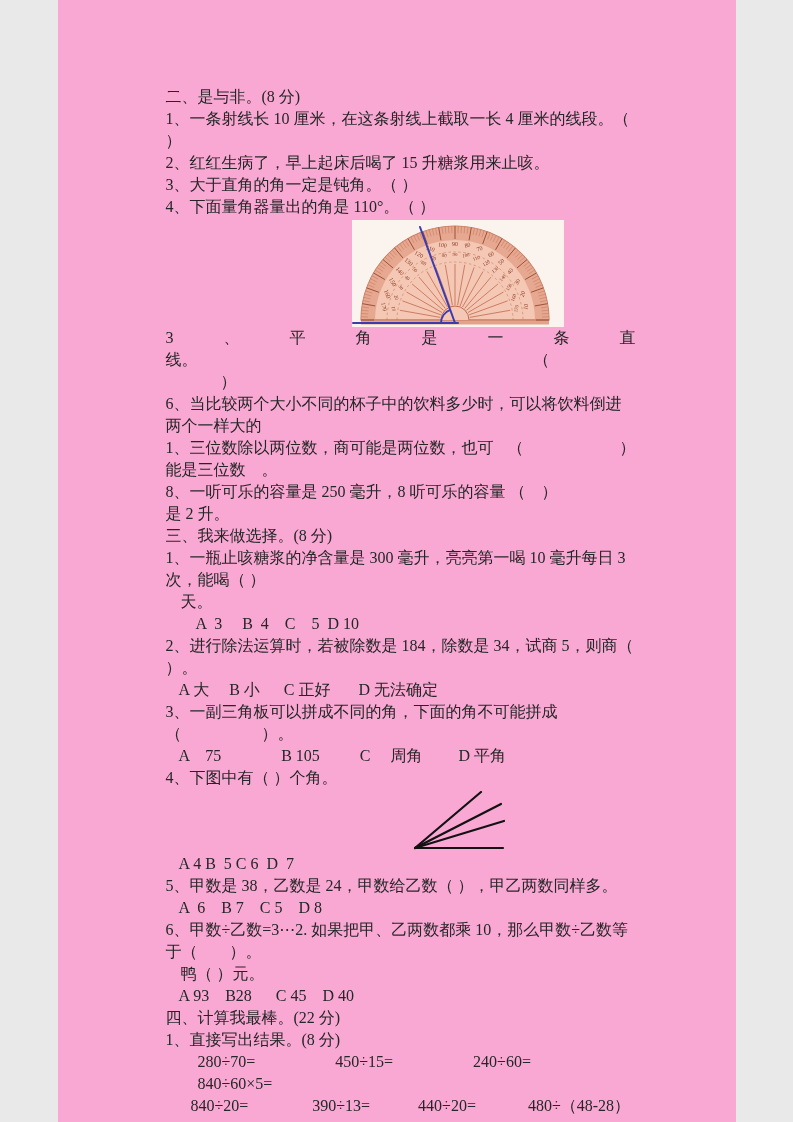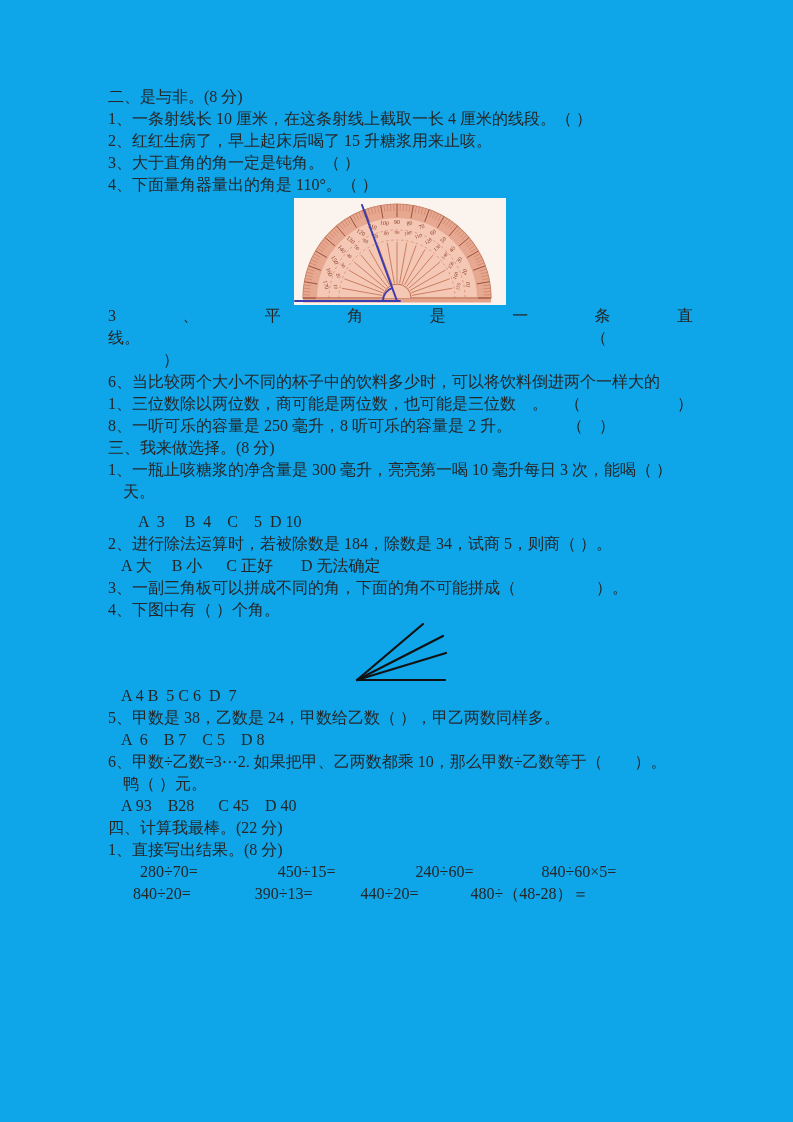--- a/index.html
+++ b/index.html
@@ -1,39 +1,39 @@
 <!DOCTYPE html>
 <html><head>
 <meta charset="utf-8">
 <style>
   * { margin: 0; padding: 0; box-sizing: border-box; }
   html,body { background: #e9e9e9; }
   .page {
     position: relative;
-    width: 793px; height: 1122px;
+    width: 678px; height: 1122px;
     margin: 0 auto;
-    background: #0ea5e9;
+    background: #f9a8d4;
     font-family: "Liberation Serif", "DejaVu Serif", serif;
     font-size: 16px;
     line-height: 22px;
     color: #262626;
     overflow: hidden;
   }
   .content { padding: 86px 100px 0 108px; }
   .line { white-space: pre-wrap; }
   .sec-title { white-space: pre-wrap; }
   
   .justify-line { text-align: justify; text-align-last: justify; }
   .split-line { display: flex; justify-content: space-between; }
   .split-line .right-part { margin-right: 86px; }
   .indent-55 { padding-left: 55px; }
   .indent-15 { padding-left: 15px; }
   .indent-40 { padding-left: 40px; }
   .opt { padding-left: 13px; white-space: pre-wrap; }
-  .opt-30 { padding-left: 30px; margin-top: 8px; }
+  .opt-30 { padding-left: 30px; }
   .flex-right { display: flex; }
   .flex-right .bracket-right { margin-left: auto; white-space: pre-wrap; }
   .flex-right .bracket-right.gap80 { margin-right: 78px; }
   .figure-protractor {
     width: 212px; height: 107px;
     margin: 2px 0 0 186px;
     background: #fbf4ee;
   }
   .figure-rays {
     width: 96px; height: 60px;
@@ -235,20 +235,21 @@
 
     <div class="sec-title">三、我来做选择。(8 分)</div>
     <div class="line">1、一瓶止咳糖浆的净含量是 300 毫升，亮亮第一喝 10 毫升每日 3 次，能喝（ ）</div>
     <div class="line indent-15">天。</div>
     <div class="opt opt-30">A  3     B  4    C    5  D 10</div>
 
     <div class="line">2、进行除法运算时，若被除数是 184，除数是 34，试商 5，则商（ ）。</div>
     <div class="opt">A 大     B 小      C 正好       D 无法确定</div>
 
     <div class="line">3、一副三角板可以拼成不同的角，下面的角不可能拼成（　　　　　）。</div>
+    <div class="opt">A    75               B 105          C     周角         D 平角</div>
 
     <div class="line">4、下图中有（ ）个角。</div>
 
     <div class="figure-rays">
       <svg width="96" height="60" viewBox="0 0 96 60">
         <g stroke="#121212" stroke-width="2.2" stroke-linecap="round">
           <line x1="2" y1="57" x2="90" y2="57"></line>
           <line x1="2" y1="57" x2="91" y2="30"></line>
           <line x1="2" y1="57" x2="88" y2="13"></line>
           <line x1="2" y1="57" x2="68" y2="1"></line>

